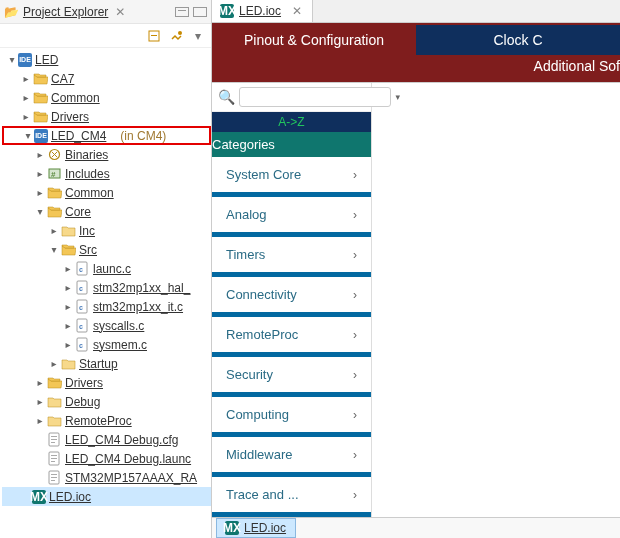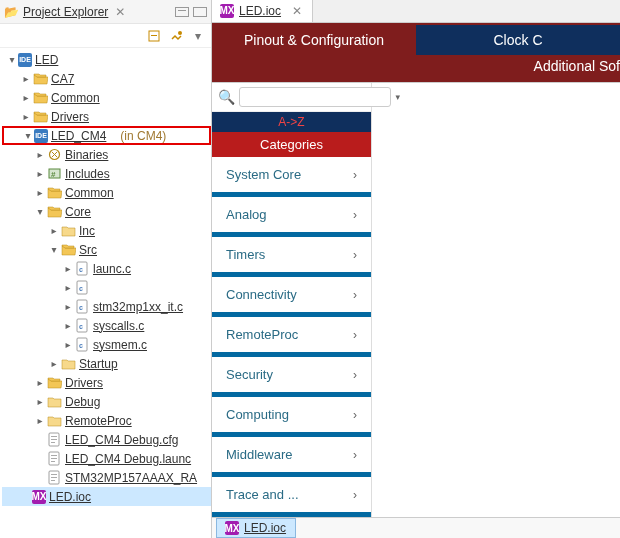--- a/index.html
+++ b/index.html
@@ -21,35 +21,35 @@
   .ic { width: 16px; height: 16px; margin-right: 2px; display:inline-flex; align-items:center; justify-content:center; flex-shrink:0;}
   .ic svg { width:15px; height:15px; }
   .lbl { padding: 0 1px; text-decoration: underline; }
   .suffix { color: #a07830; margin-left: 13px; }
   .ind1 { padding-left: 4px; } .ind2 { padding-left: 18px; } .ind3 { padding-left: 32px; } .ind4 { padding-left: 46px; } .ind5 { padding-left: 60px; }
   .highlight-box { border: 2px solid #e30000; }
   .selected { background: #cce8ff; }
   .right-pane { flex: 1; display: flex; flex-direction: column; height: 538px; }
   .editor-tabbar { height: 24px; display: flex; align-items: stretch; background: #f0f0f0; border-bottom: 1px solid #ccc; }
   .editor-tab { display: flex; align-items: center; padding: 0 8px; background: #fff; border-right: 1px solid #ccc; gap:4px;}
-  .mx-ic { width:14px;height:14px;background:#a21caf;color:#fff;display:inline-flex;align-items:center;justify-content:center;font-size:10px;font-weight:bold;border-radius:2px;}
+  .mx-ic { width:14px;height:14px;background:#0f766e;color:#fff;display:inline-flex;align-items:center;justify-content:center;font-size:12px;font-weight:bold;border-radius:2px;}
   .ide-ic { width:14px;height:14px;background:#3a7bc0;color:#fff;display:inline-flex;align-items:center;justify-content:center;font-size:7px;font-weight:bold;border-radius:2px;}
   .config-header { height: 62px; background: #7f1d1d; color:#fff; display:flex; flex-direction:column; align-items:flex-end; justify-content:space-around; position:relative;}
   .ch-row1 { display:flex; width:100%; height:30px; }
   .ch-tab { flex:1; display:flex; align-items:center; justify-content:center; font-size:14px;}
   .ch-tab.dark { background:#0f2f5d; }
   .ch-row2 { font-size:14px; padding-bottom:6px;}
   .config-body { flex:1; display:flex; background:#fff; border-top:1px solid #ccc;}
   .cat-panel { width: 160px; border-right:1px solid #ddd; display:flex; flex-direction:column;}
   .search-row { display:flex; align-items:center; padding:4px 6px; gap:4px; border-bottom:1px solid #eee;}
   .search-ic { color:#2fa3cc; font-size:14px;}
   .search-in { flex:1; height:20px; border:1px solid #ccc; border-radius:3px; padding:0 4px; font-size:11px;}
   .dd-ic { font-size:9px; color:#666;}
-  .az-tab { background:#0f2f5d; color:#ef4444; text-align:center; padding:3px 0; font-size:12px;}
-  .cat-tab { background:#b91c1c; color:#fff; text-align:center; padding:5px 0; font-size:13px;}
+  .az-tab { background:#0f2f5d; color:#22c55e; text-align:center; padding:3px 0; font-size:12px;}
+  .cat-tab { background:#0f766e; color:#fff; padding:5px 0; font-size:13px;}
   .cat-list { flex:1; overflow:auto;}
   .cat-item { display:flex; align-items:center; justify-content:space-between; padding:10px 14px; color:#2a6b85; border-bottom:5px solid #0369a1; cursor:pointer; font-size:13px;}
   .cat-item .chev { color:#666; font-size:12px;}
   .bottom-tabbar { height:22px; border-top:1px solid #ccc; display:flex; align-items:center; padding-left:4px; background:#f8f8f8;}
   .bottom-tab { display:flex; align-items:center; padding:2px 8px; gap:4px; background:#cce8ff; border:1px solid #8ab8e0;}
   
   .fold-open { fill:#f3c656; stroke:#b48b18; stroke-width:0.5;}
   .fold-closed { fill:#f7d98b; stroke:#b48b18; stroke-width:0.5;}
   .file-c { fill:#fff; stroke:#888; stroke-width:0.8;}
   .covl { fill:#4a7dbb; font-size:7px; font-weight:bold;}
@@ -227,20 +227,21 @@
         </span>
         <span class="lbl">launc.c</span>
       </div>
     <div class="node ind5">
         <span class="tw">▸</span>
         <span class="ic">
           <svg>
             <use href="#c-file"></use>
           </svg>
         </span>
+        <span class="lbl">stm32mp1xx_hal_</span>
       </div>
     <div class="node ind5">
         <span class="tw">▸</span>
         <span class="ic">
           <svg>
             <use href="#c-file"></use>
           </svg>
         </span>
         <span class="lbl">stm32mp1xx_it.c</span>
       </div>

